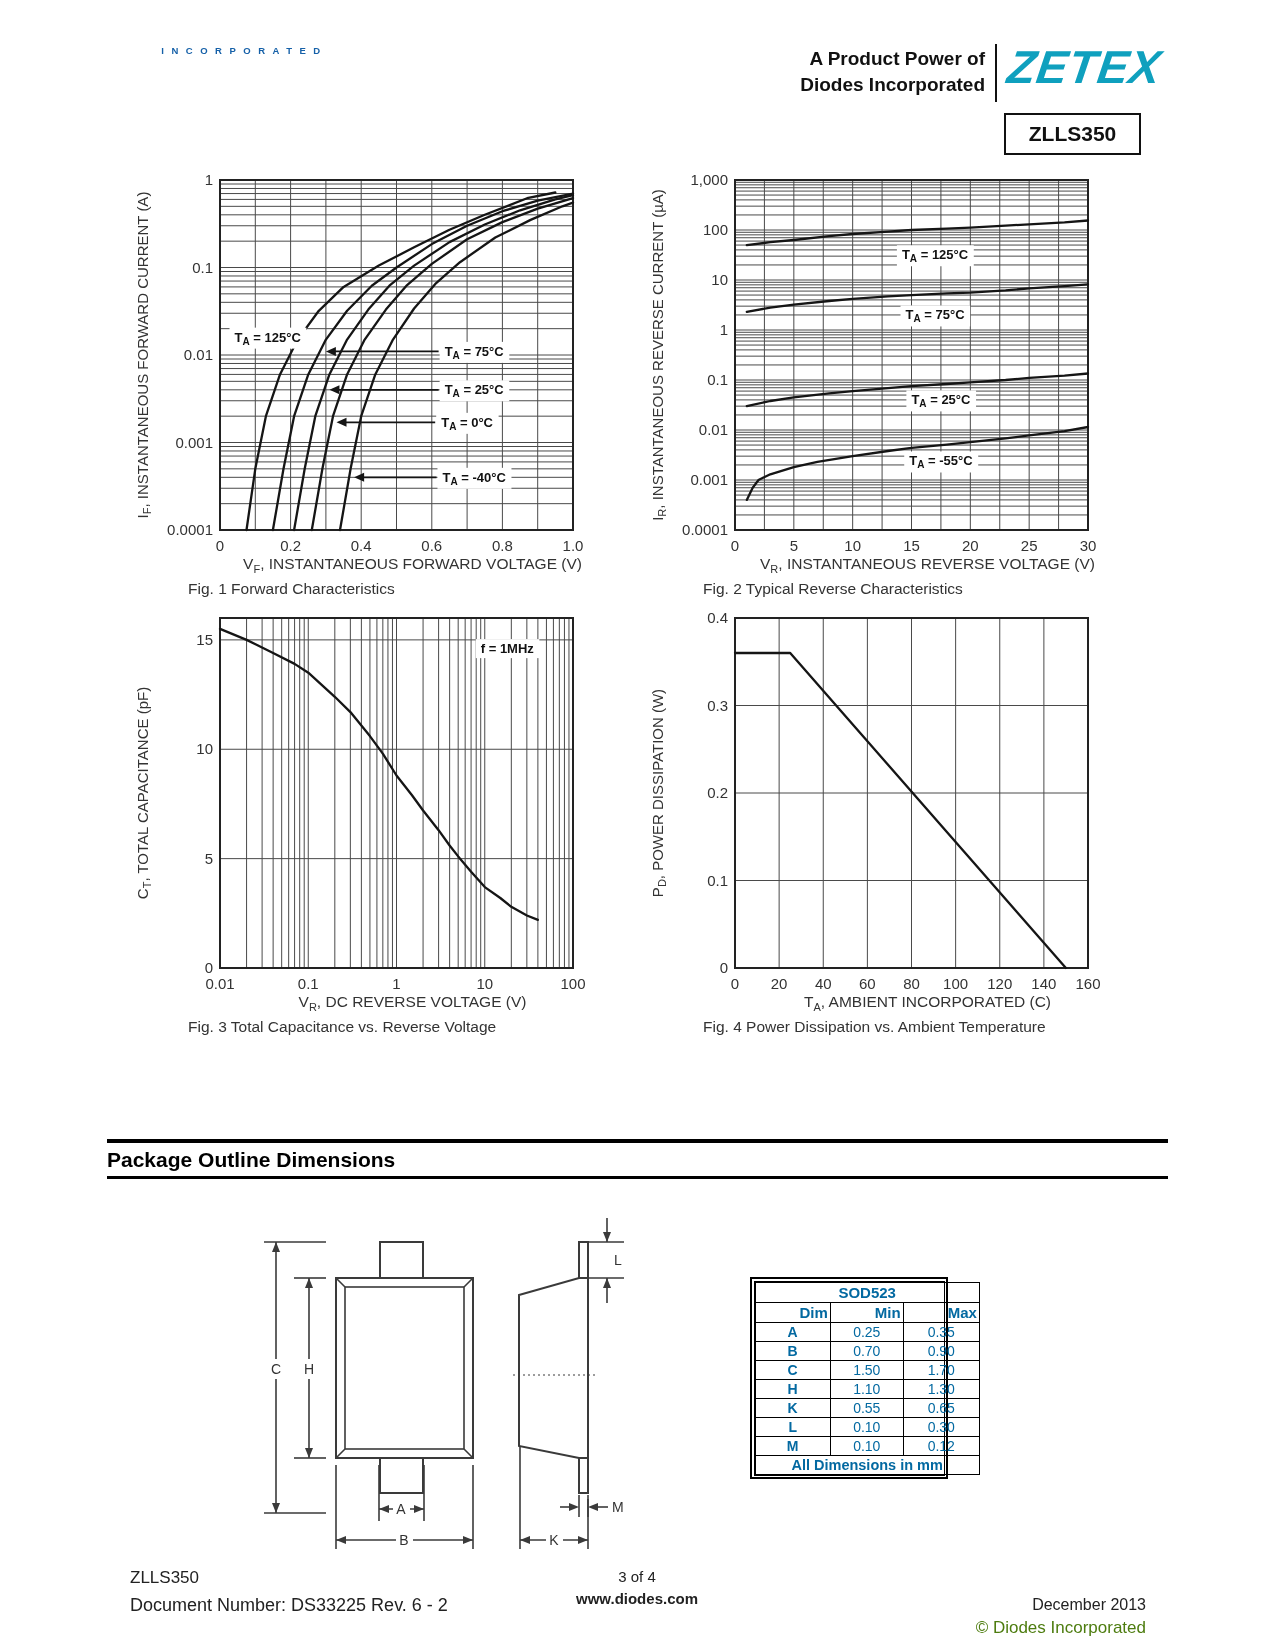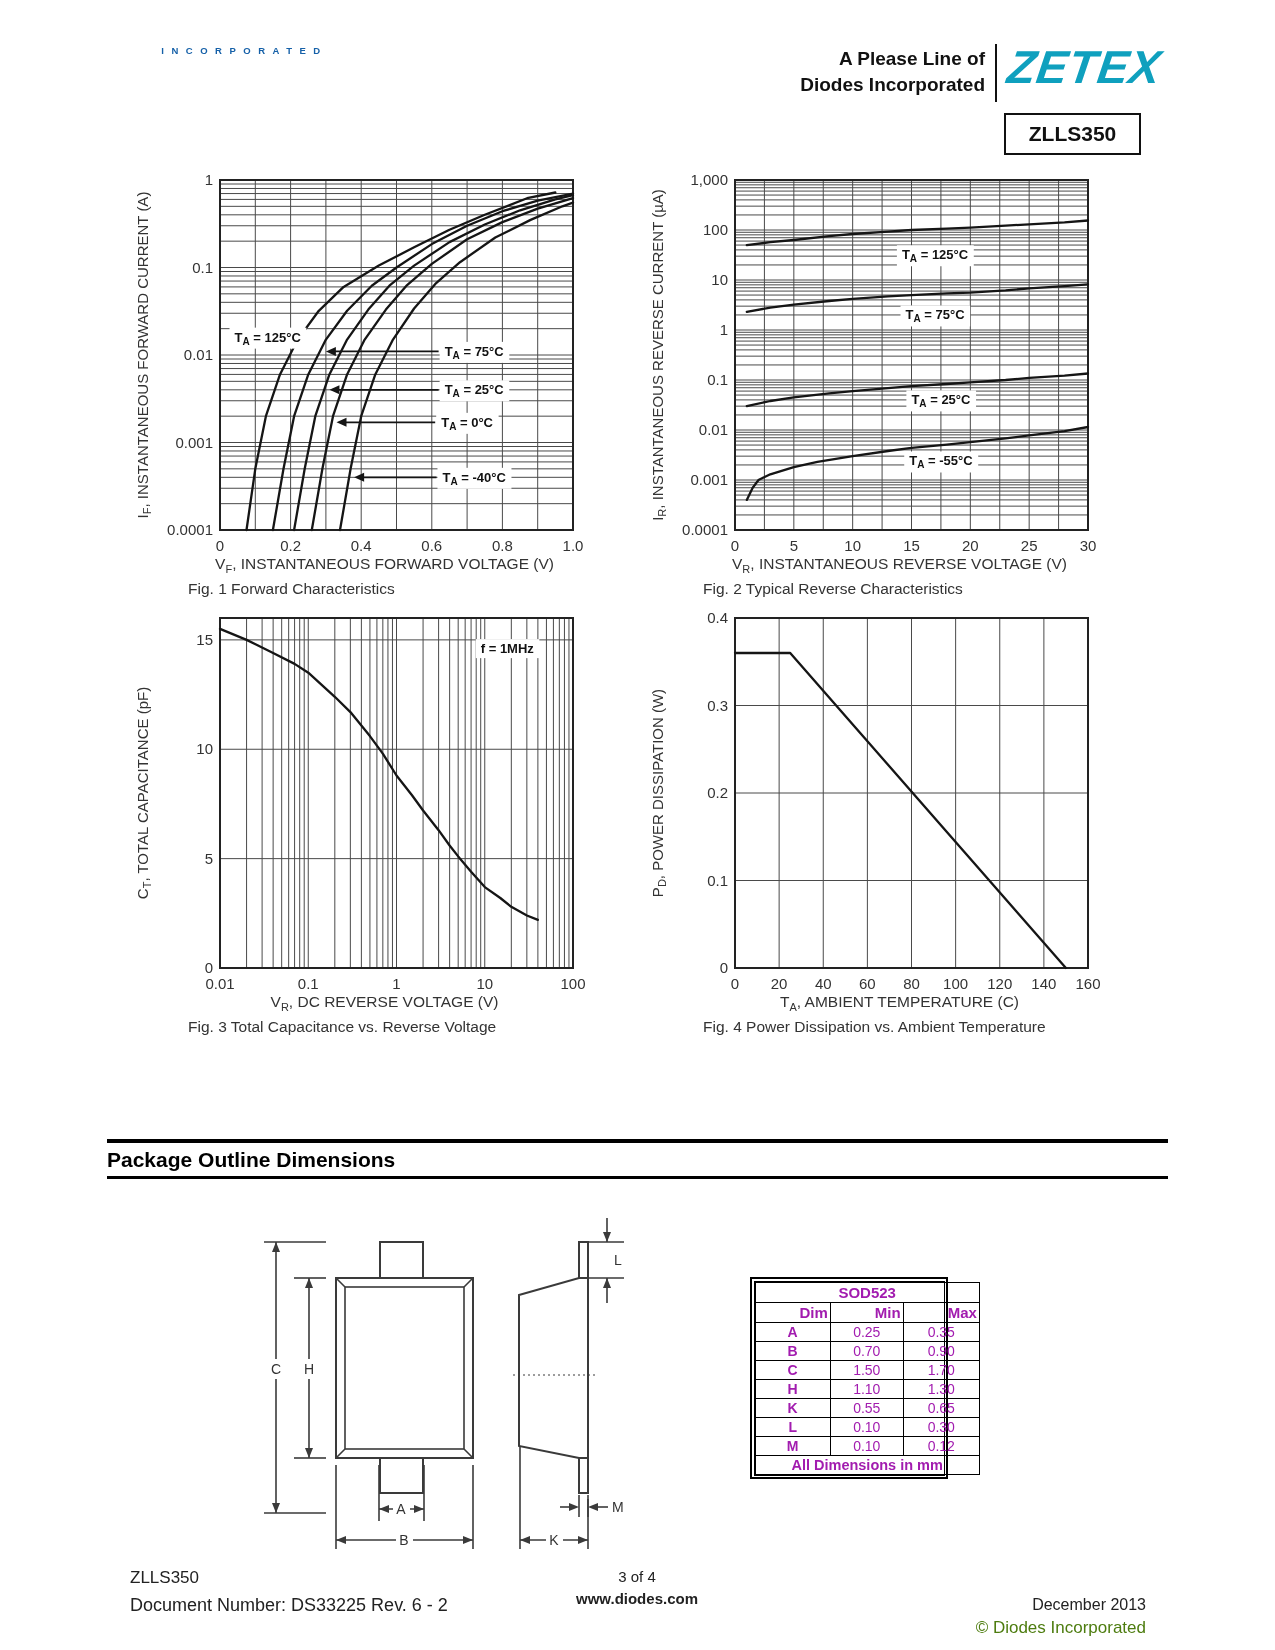--- a/index.html
+++ b/index.html
@@ -23,34 +23,34 @@
     display:flex;align-items:center;justify-content:center;font-size:21px;font-weight:bold;color:#111;}
   
   .figure{position:absolute;width:478px;}
   .fig1{left:128px;top:172px;}  .fig2{left:643px;top:172px;}
   .fig3{left:128px;top:610px;}  .fig4{left:643px;top:610px;}
   svg.chart{display:block;}
   svg.chart text{font-family:"Liberation Sans",sans-serif;}
   svg.chart .tick{font-size:15px;fill:#333;}
   svg.chart .ytitle{font-size:15px;fill:#333;}
   svg.chart .anno{font-size:13px;font-weight:bold;fill:#111;}
-  .xlabel{margin-left:80px;width:353px;text-align:center;font-size:15.5px;color:#333;margin-top:1px;}
+  .xlabel{margin-left:108px;width:353px;text-align:center;font-size:15.5px;color:#333;margin-top:1px;}
   .xlabel sub{font-size:11px;}
   .caption{margin-left:60px;width:415px;text-align:left;font-size:15.5px;color:#333;margin-top:5px;}
   
   .rule-thick{position:absolute;left:107px;width:1061px;height:4px;background:#000;top:1139px;}
   .pkg-heading{position:absolute;left:107px;top:1148px;font-size:21px;font-weight:bold;color:#000;}
   .rule-thin{position:absolute;left:107px;width:1061px;height:2.5px;background:#000;top:1176px;}
   .pkg-note{position:absolute;left:107px;top:1188px;font-size:15px;color:#222;}
   svg.outline{position:absolute;left:230px;top:1213px;}
   svg.outline text{font-family:"Liberation Sans",sans-serif;font-size:14px;fill:#333;}
   
   .dims-wrap{position:absolute;left:750px;top:1277px;width:198px;border:2px solid #000;background:#fff;padding:1.5px;}
   .dims-inner{border:1px solid #000;}
-  table.dims{border-collapse:collapse;width:100%;font-size:14px;color:#a21caf;}
+  table.dims{border-collapse:collapse;width:100%;font-size:14px;color:#0369a1;}
   table.dims td,table.dims th{border:1px solid #000;text-align:center;padding:1px 2px;height:19px;}
   table.dims .t-title{font-weight:bold;font-size:15px;}
   table.dims th{font-size:15px;padding-left:44px;}
   table.dims td.dimcol{font-weight:bold;}
   table.dims .t-foot{font-weight:bold;font-size:14.5px;}
   
   .footer{position:absolute;left:107px;top:1568px;width:1061px;font-size:15px;color:#222;}
   .f-left{position:absolute;left:23px;top:0;}
   .f-part{font-size:17px;}
   .f-doc{font-size:18px;margin-top:7px;}
@@ -62,21 +62,21 @@
 </style>
 </head>
 <body>
 
 <div class="page">
 
   <div class="diodes-logo">
     <div class="diodes-sub">INCORPORATED</div>
   </div>
   <div class="prodline">
-    <div>A Please Line of</div>
+    <div>A Product Power of</div>
     <div>Diodes Incorporated</div>
   </div>
   <div class="hdr-sep"></div>
   <div class="zetex">ZETEX</div>
   <div class="partbox">ZLLS350</div>
 
   <div class="figure fig1">
     <svg class="chart" width="478" height="382">
         <rect x="92" y="8" width="353" height="350" fill="#fff"></rect>
         <g stroke="#4a4a4a" stroke-width="1">
@@ -383,21 +383,21 @@
         <text x="400.875" y="379" text-anchor="middle" class="tick">140</text>
         <text x="445" y="379" text-anchor="middle" class="tick">160</text>
         <text x="85" y="363" text-anchor="end" class="tick">0</text>
         <text x="85" y="275.5" text-anchor="end" class="tick">0.1</text>
         <text x="85" y="188" text-anchor="end" class="tick">0.2</text>
         <text x="85" y="100.50000000000006" text-anchor="end" class="tick">0.3</text>
         <text x="85" y="13" text-anchor="end" class="tick">0.4</text>
         <path d="M92.0,43.0 L147.2,43.0 L422.9,358.0" fill="none" stroke="#151515" stroke-width="2.3" stroke-linejoin="round" stroke-linecap="round"></path>
         <text x="20" y="183" text-anchor="middle" class="ytitle" transform="rotate(-90 20 183)"><tspan>P</tspan><tspan font-size="11" dy="3">D</tspan><tspan dy="-3">, POWER DISSIPATION (W)</tspan></text>
       </svg>
-    <div class="xlabel"><span>T</span><sub>A</sub><span>, AMBIENT TEMPERATURE (C)</span></div>
+    <div class="xlabel"><span>T</span><sub>A</sub><span>, AMBIENT INCORPORATED (C)</span></div>
     <div class="caption">Fig. 4  Power Dissipation vs. Ambient Temperature</div>
   </div>
 
   <div class="rule-thick"></div>
   <div class="pkg-heading">Package Outline Dimensions</div>
   <div class="rule-thin"></div>
 
   <svg class="outline" width="430" height="350" viewBox="0 0 430 350">
     <g stroke="#3a3a3a" stroke-width="1.6" fill="none">
 

